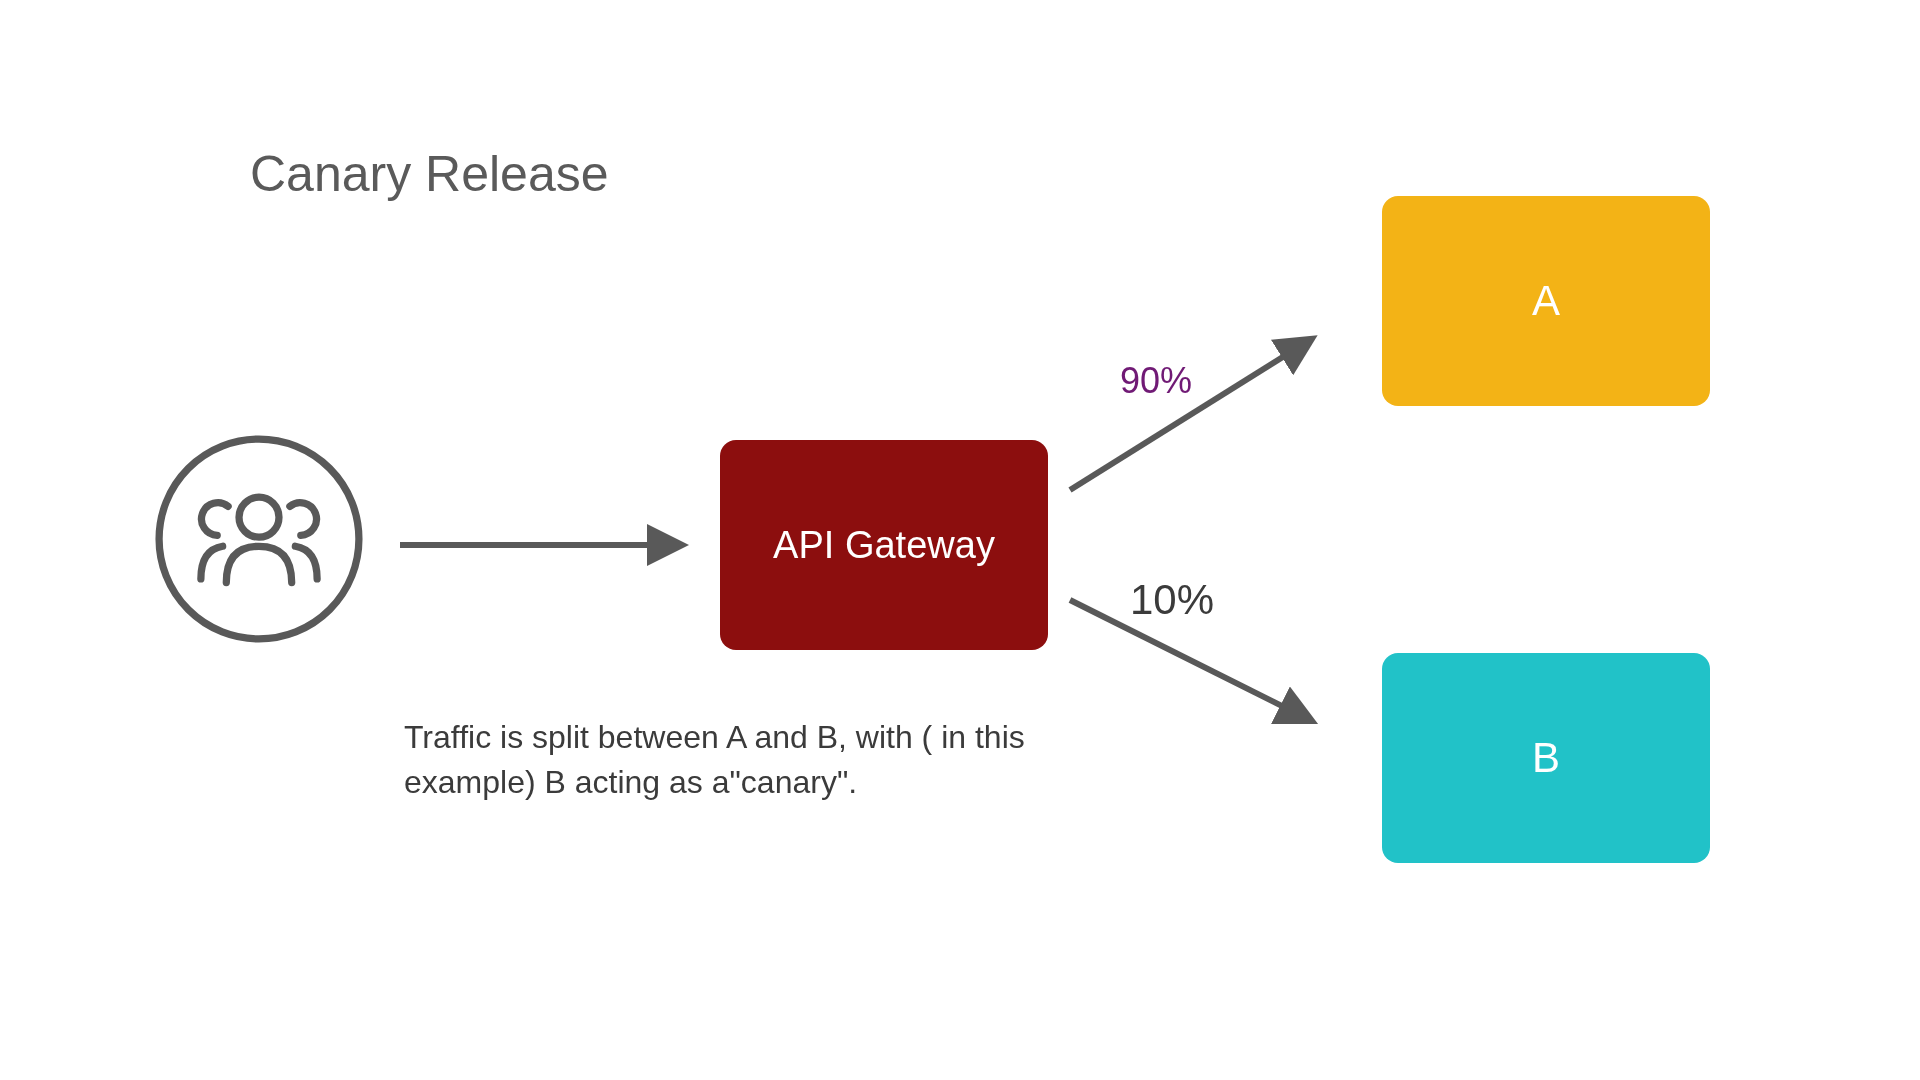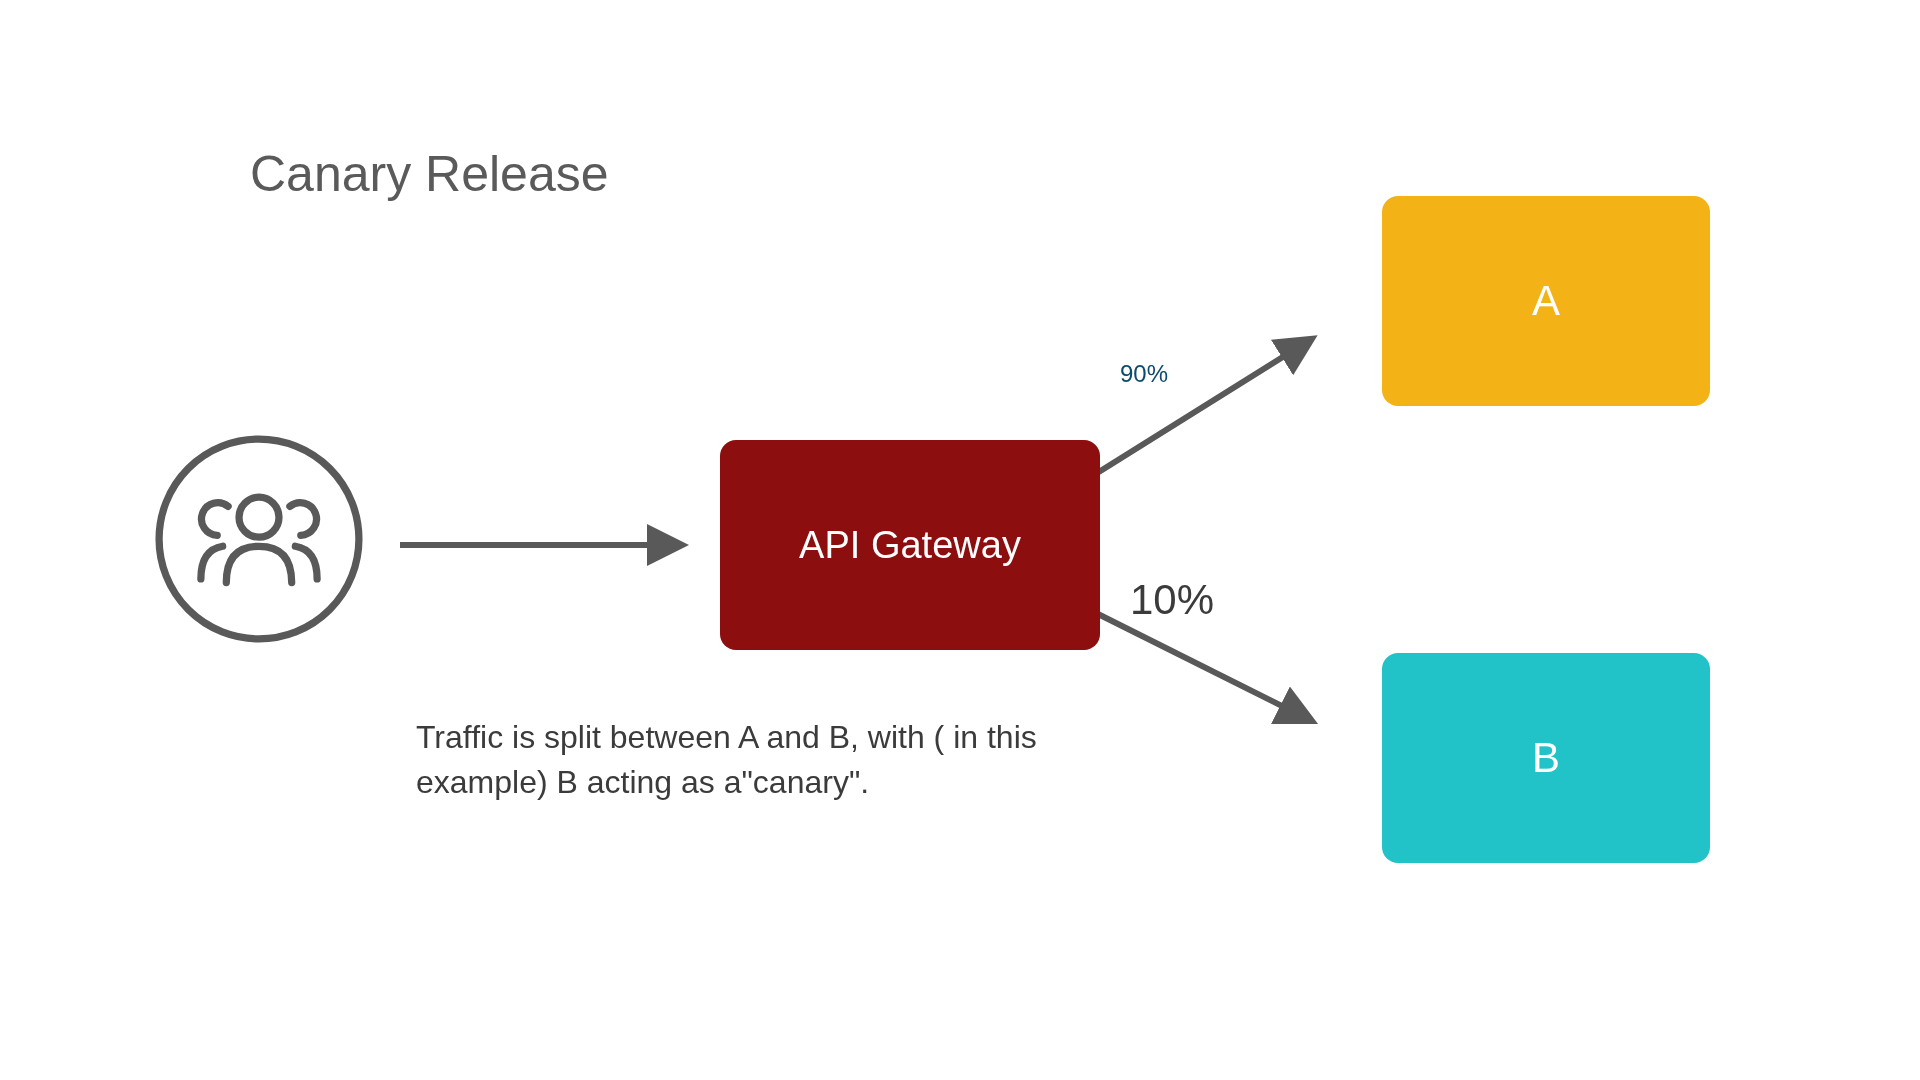--- a/index.html
+++ b/index.html
@@ -23,21 +23,21 @@
       position: absolute;
       left: 150px;
       top: 430px;
       width: 218px;
       height: 218px;
     }
     .gateway-box {
       position: absolute;
       left: 720px;
       top: 440px;
-      width: 380px;
+      width: 328px;
       height: 210px;
       background: #8c0e0e;
       border-radius: 16px;
       display: flex;
       align-items: center;
       justify-content: center;
       color: #ffffff;
       font-size: 38px;
       font-weight: 400;
     }
@@ -72,28 +72,27 @@
       font-weight: 400;
     }
     .caption {
       position: absolute;
       left: 404px;
       top: 715px;
       width: 640px;
       font-size: 32px;
       color: #3b3b3b;
       line-height: 1.4;
-      margin-left: 12px;
     }
     .label-90 {
       position: absolute;
       left: 1120px;
       top: 360px;
-      font-size: 24px;
-      color: #0c4a6e;
+      font-size: 36px;
+      color: #701a75;
     }
     .label-10 {
       position: absolute;
       left: 1130px;
       top: 576px;
       font-size: 42px;
       color: #3b3b3b;
     }
     svg.arrow-layer {
       position: absolute;

